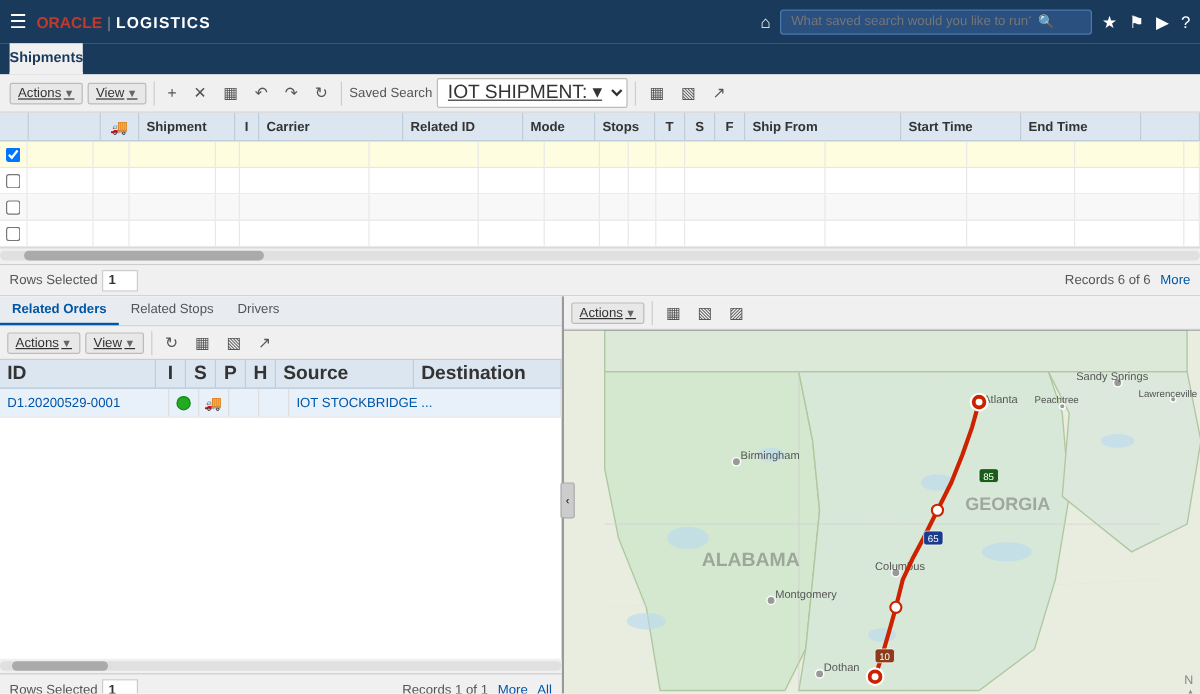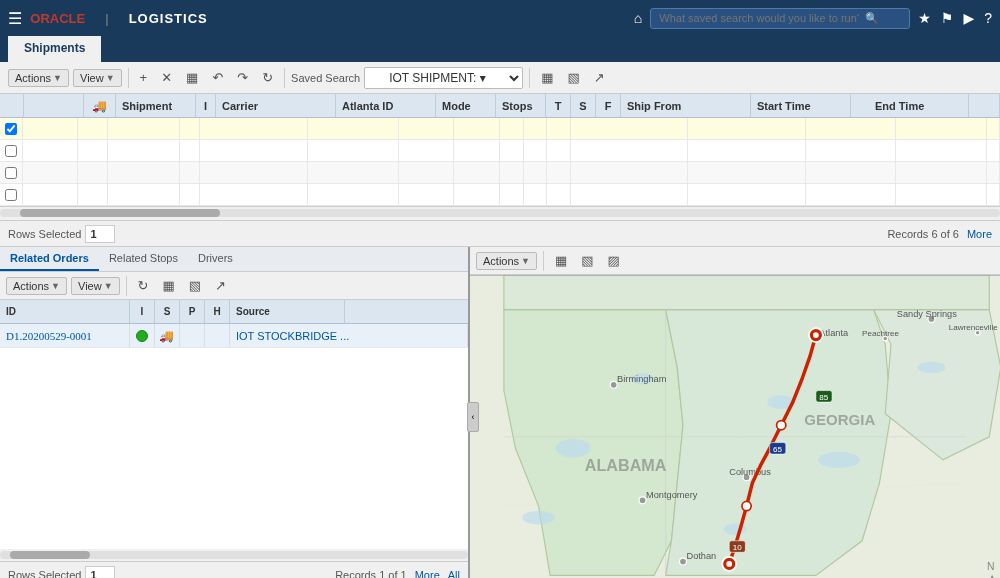--- a/index.html
+++ b/index.html
@@ -15,21 +15,21 @@
       gap: 8px;
     }
     .nav-hamburger {
       color: white;
       font-size: 16px;
       cursor: pointer;
     }
     .oracle-logo {
       display: flex;
       align-items: center;
-      gap: 20px;
+      gap: 4px;
     }
     .oracle-text {
       color: #c0392b;
       font-weight: bold;
       font-size: 13px;
     }
     .oracle-divider {
       color: #888;
       font-size: 13px;
     }
@@ -71,21 +71,21 @@
       cursor: pointer;
     }
 
     
     .tab-bar {
       background: #1a3a5c;
       padding: 0 8px;
       display: flex;
     }
     .tab {
-      padding: 5px 16px;
+      padding: 5px 0;
       font-size: 12px;
       cursor: pointer;
       color: #ccc;
       border-bottom: 2px solid transparent;
     }
     .tab.active {
       background: #f0f0f0;
       color: #1a3a5c;
       font-weight: bold;
       border-bottom: 2px solid #f0f0f0;
@@ -105,20 +105,21 @@
       background: #e8e8e8;
       border: 1px solid #bbb;
       border-radius: 2px;
       padding: 2px 6px;
       font-size: 11px;
       cursor: pointer;
       display: flex;
       align-items: center;
       gap: 2px;
       color: #333;
+      text-decoration: underline;
     }
     .toolbar-separator {
       width: 1px;
       height: 20px;
       background: #ccc;
       margin: 0 2px;
     }
     .toolbar-icon-btn {
       background: none;
       border: 1px solid transparent;
@@ -127,26 +128,27 @@
       cursor: pointer;
       color: #555;
       font-size: 13px;
     }
     .saved-search-label {
       font-size: 11px;
       color: #555;
       white-space: nowrap;
     }
     .saved-search-select {
-      font-size: 12px;
+      font-size: 16px;
       border: 1px solid #bbb;
       background: white;
-      padding: 2px 20px;
+      padding: 2px 4px;
       border-radius: 2px;
       color: #333;
+      text-decoration: underline;
     }
 
     
     .main-grid {
       background: white;
       border-bottom: 1px solid #ccc;
     }
     .grid-header {
       display: flex;
       background: #dce6f0;
@@ -174,21 +176,21 @@
     .grid-col.carrier-col { width: 120px; }
     .grid-col.driver-col { width: 100px; }
     .grid-col.mode-col { width: 60px; }
     .grid-col.stops-col { width: 50px; }
     .grid-col.t-col { width: 25px; justify-content: center; }
     .grid-col.s-col { width: 25px; justify-content: center; }
     .grid-col.f-col { width: 25px; justify-content: center; }
     .grid-col.shipfrom-col { width: 130px; text-align: center; }
     .grid-col.shipto-col { width: 130px; }
     .grid-col.starttime-col { width: 100px; }
-    .grid-col.endtime-col { width: 100px; margin-left: 18px; }
+    .grid-col.endtime-col { width: 100px; }
     .grid-col.flex-col { flex: 1; }
 
     .grid-row {
       display: flex;
       height: 22px;
       align-items: center;
       border-bottom: 1px solid #e8e8e8;
     }
     .grid-row.selected { background: #fffde0; }
     .grid-row.alt { background: #f8f8f8; }
@@ -334,21 +336,21 @@
     }
     .left-grid-header {
       display: flex;
       background: #dce6f0;
       border-bottom: 1px solid #b0c0d0;
       height: 24px;
       align-items: center;
     }
     .lg-col {
       padding: 0 6px;
-      font-size: 10px;
+      font-size: 16px;
       font-weight: bold;
       color: #333;
       border-right: 1px solid #c0cdd8;
       height: 100%;
       display: flex;
       align-items: center;
       white-space: nowrap;
     }
     .lg-col.id-col { width: 130px; }
     .lg-col.i-col { width: 25px; justify-content: center; }
@@ -369,21 +371,21 @@
       padding: 0 6px;
       font-size: 11px;
       color: #0056a6;
       border-right: 1px solid #ddd;
       height: 100%;
       display: flex;
       align-items: center;
       white-space: nowrap;
       overflow: hidden;
     }
-    .lg-cell.id-col { width: 130px; font-family: Liberation Serif, serif; }
+    .lg-cell.id-col { width: 141px; }
     .lg-cell.i-col { width: 25px; justify-content: center; }
     .lg-cell.s-col { width: 25px; justify-content: center; }
     .lg-cell.p-col { width: 25px; justify-content: center; }
     .lg-cell.h-col { width: 25px; justify-content: center; }
     .lg-cell.source-col { width: 115px; }
     .lg-cell.dest-col { flex: 1; }
 
     .left-scroll-row {
       height: 12px;
       background: #f0f0f0;
@@ -540,21 +542,21 @@
 <div class="main-grid">
   <div class="grid-header">
     <div class="grid-col checkbox-col"></div>
     <div class="grid-col id-col"></div>
     <div class="grid-col truck-col">
       <span style="font-size:12px;">🚚</span>
     </div>
     <div class="grid-col shipment-col">Shipment</div>
     <div class="grid-col i-col">I</div>
     <div class="grid-col carrier-col">Carrier</div>
-    <div class="grid-col driver-col">Atlanta ID</div>
+    <div class="grid-col driver-col">Related ID</div>
     <div class="grid-col mode-col">Mode</div>
     <div class="grid-col stops-col">Stops</div>
     <div class="grid-col t-col">T</div>
     <div class="grid-col s-col">S</div>
     <div class="grid-col f-col">F</div>
     <div class="grid-col shipfrom-col">Ship From</div>
     <div class="grid-col starttime-col">Start Time</div>
     <div class="grid-col endtime-col">End Time</div>
     <div class="grid-col flex-col"></div>
   </div>
@@ -691,20 +693,21 @@
       </div>
 
       <div class="left-grid">
         <div class="left-grid-header">
           <div class="lg-col id-col">ID</div>
           <div class="lg-col i-col">I</div>
           <div class="lg-col s-col">S</div>
           <div class="lg-col p-col">P</div>
           <div class="lg-col h-col">H</div>
           <div class="lg-col source-col">Source</div>
+          <div class="lg-col dest-col">Destination</div>
         </div>
         <div class="left-grid-row">
           <div class="lg-cell id-col">D1.20200529-0001</div>
           <div class="lg-cell i-col">
             <div class="green-dot"></div>
           </div>
           <div class="lg-cell s-col">
             <span class="truck-icon">🚚</span>
           </div>
           <div class="lg-cell p-col"></div>

